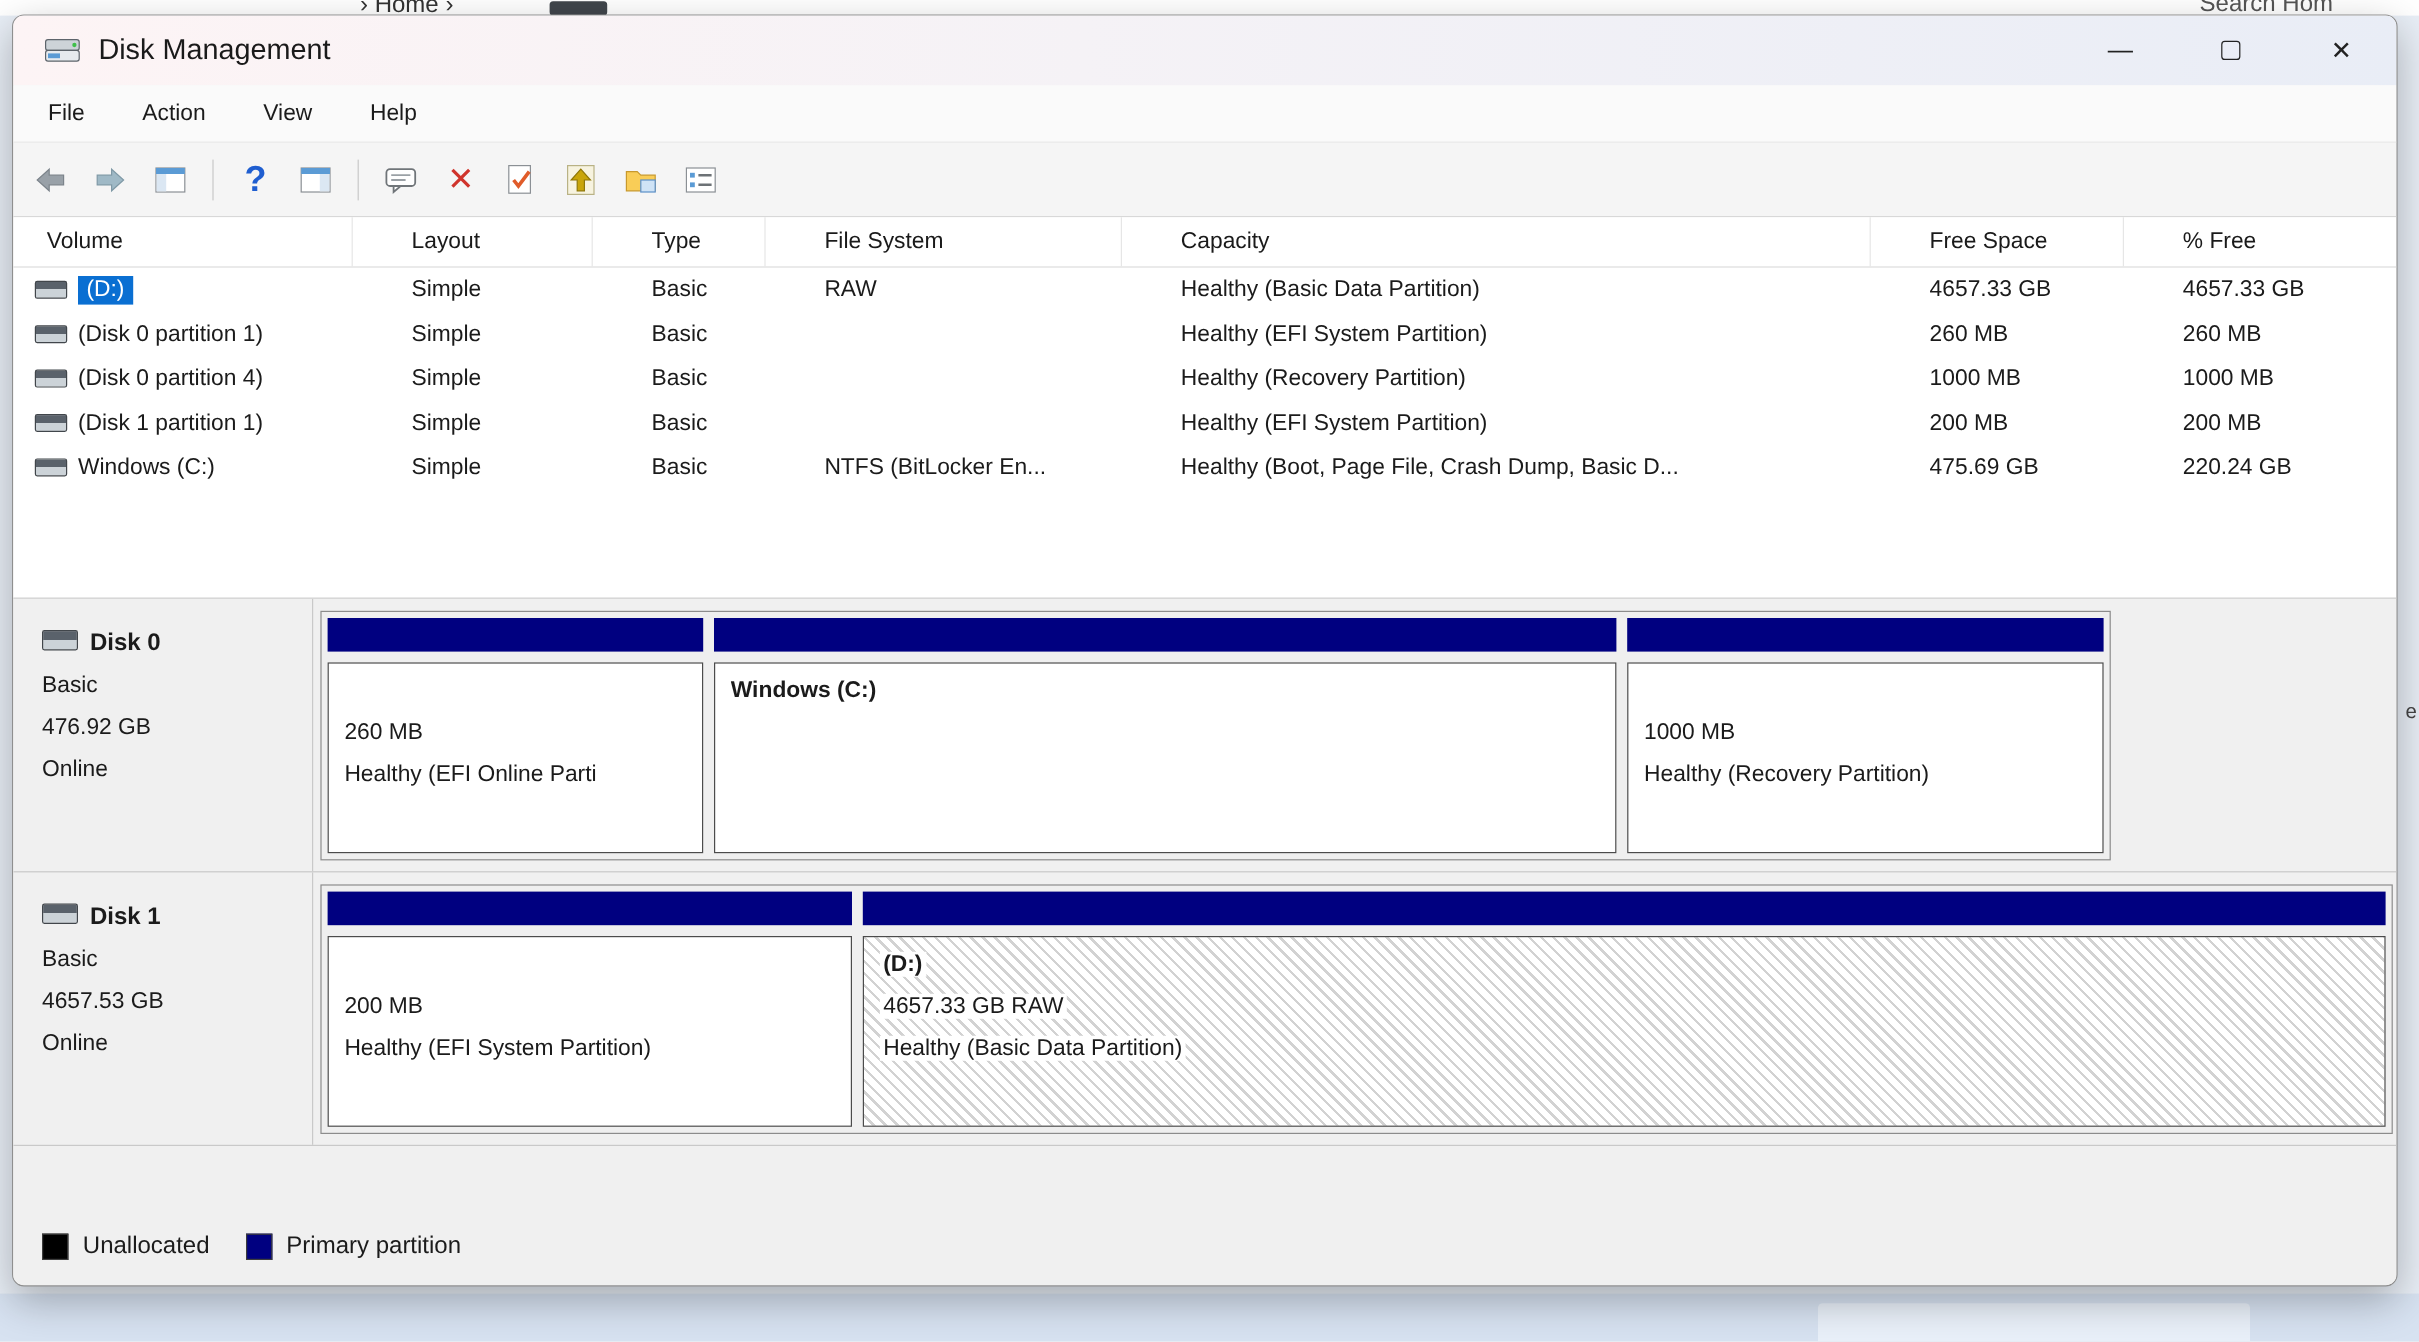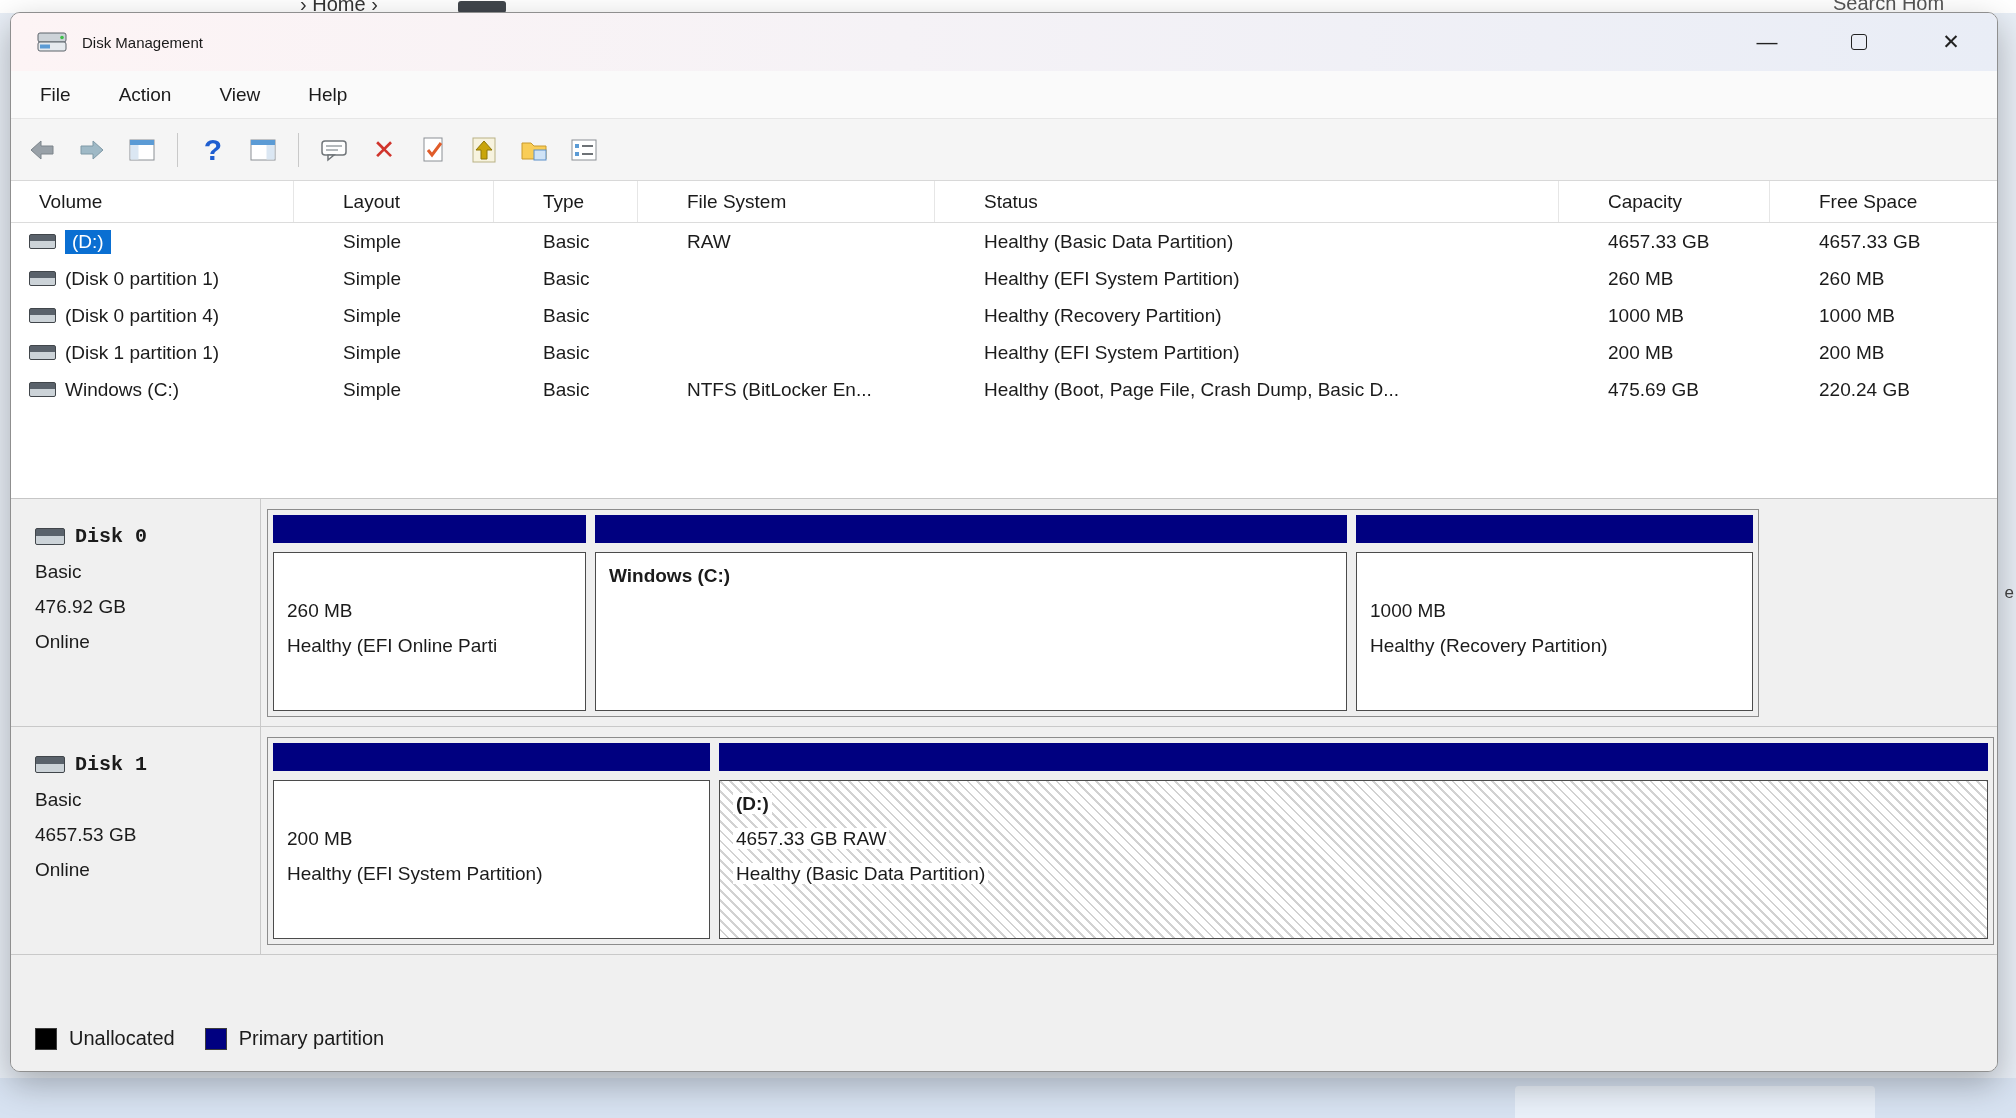--- a/index.html
+++ b/index.html
@@ -23,21 +23,21 @@
     position:absolute; left:10px; top:12px; width:1988px; height:1060px;
     background:#f0f0f0; border:1px solid #8f8f8f; border-radius:10px;
     box-shadow:0 12px 34px rgba(0,0,0,.28); overflow:hidden;
     display:flex; flex-direction:column;
   }
   .titlebar {
     height:58px; flex:0 0 auto; display:flex; align-items:center;
     background:linear-gradient(90deg,#fdf4f5 0%,#f5f2f6 45%,#e9edf6 100%);
   }
   .app-ico { margin-left:26px; display:flex; align-items:center; }
-  .title { margin-left:15px; font-size:15px; color:#1a1a1a; }
+  .title { margin-left:15px; font-size:24px; color:#1a1a1a; }
   .caption-btns { margin-left:auto; display:flex; height:100%; }
   .cbtn { width:92px; height:100%; display:flex; align-items:center; justify-content:center; font-size:21px; color:#222; cursor:default; }
   .max-box { width:16px; height:16px; border:1.5px solid #222; border-radius:3px; }
 
   .menubar { height:48px; flex:0 0 auto; display:flex; align-items:center; background:#fafafa; border-bottom:1px solid #e6e6e6; padding-left:12px;gap:14px; }
   .menu-item { padding:0 17px; font-size:19px; height:100%; display:flex; align-items:center; }
 
   .toolbar { height:62px; flex:0 0 auto; display:flex; align-items:center; background:#f5f5f5; border-bottom:1px solid #d8d8d8; padding-left:8px; gap:4px; }
   .tbtn { width:46px; height:46px; display:flex; align-items:center; justify-content:center; border-radius:4px; }
   .tsep { width:1px; height:34px; background:#c9c9c9; margin:0 8px; }
@@ -56,21 +56,21 @@
   .vol-cell { display:flex; align-items:center; padding-left:18px; gap:9px; overflow:hidden; }
   .drive-ico { width:27px; height:15px; border:1px solid #41464b; border-radius:2px;
     background:linear-gradient(#5a626b 0 48%, #ccd3d8 48% 100%); flex:0 0 auto; }
   .vol-label { white-space:nowrap; }
   .vol-label.sel { color:#fff; padding:1px 7px; }
 
   
   .graphical { flex:1; background:#f0f0f0; overflow:hidden; }
   .disk-row { display:flex; height:228px; border-bottom:1px solid #c9c9c9; }
   .disk-info { width:250px; flex:0 0 auto; border-right:1px solid #c9c9c9; padding:26px 0 0 24px; }
-  .disk-name { display:flex; align-items:center; gap:10px; font-size:20px; font-weight:bold;font-family:Liberation Mono, monospace; }
+  .disk-name { display:flex; align-items:flex-start; gap:10px; font-size:20px; font-weight:bold; }
   .disk-meta { font-size:19px; line-height:35px; margin-top:6px; }
   .disk-ico { width:30px; height:17px; border:1px solid #41464b; border-radius:2px;
     background:linear-gradient(#5a626b 0 48%, #ccd3d8 48% 100%); }
   .parts { margin:10px 0 0 6px; border:1px solid #8c8c8c; padding:5px; display:flex; gap:9px; height:208px; background:#efefef; }
   .partition { display:flex; flex-direction:column; flex:0 0 auto; }
   .pbar { height:28px; background:#000080; flex:0 0 auto; }
   .pbody { margin-top:9px; flex:1; background:#fff; border:1px solid #4b4b4b; padding:12px 6px 0 13px; overflow:hidden; }
   .pline { height:35px; font-size:19px; white-space:nowrap; overflow:hidden; }
   .ptitle span { font-weight:bold; }
   .pbody.hatched { background-image:repeating-linear-gradient(45deg,#ffffff 0 5px,#d2d2d2 5px 7px); }
@@ -194,21 +194,20 @@
       </svg>
     </div>
   </div>
 
   <div class="table-wrap">
     <div class="thead">
       <div class="hcell">Volume</div>
       <div class="hcell">Layout</div>
       <div class="hcell">Type</div>
       <div class="hcell">File System</div>
-      <div class="hcell">Status</div>
       <div class="hcell">Capacity</div>
       <div class="hcell">Free Space</div>
       <div class="hcell">% Free</div>
     </div>
 
     <div class="trow">
       <div class="tcell vol-cell">
         <span class="drive-ico"></span>
         <span class="vol-label sel" style="background-color: rgb(10, 111, 210);">(D:)</span>
       </div>

